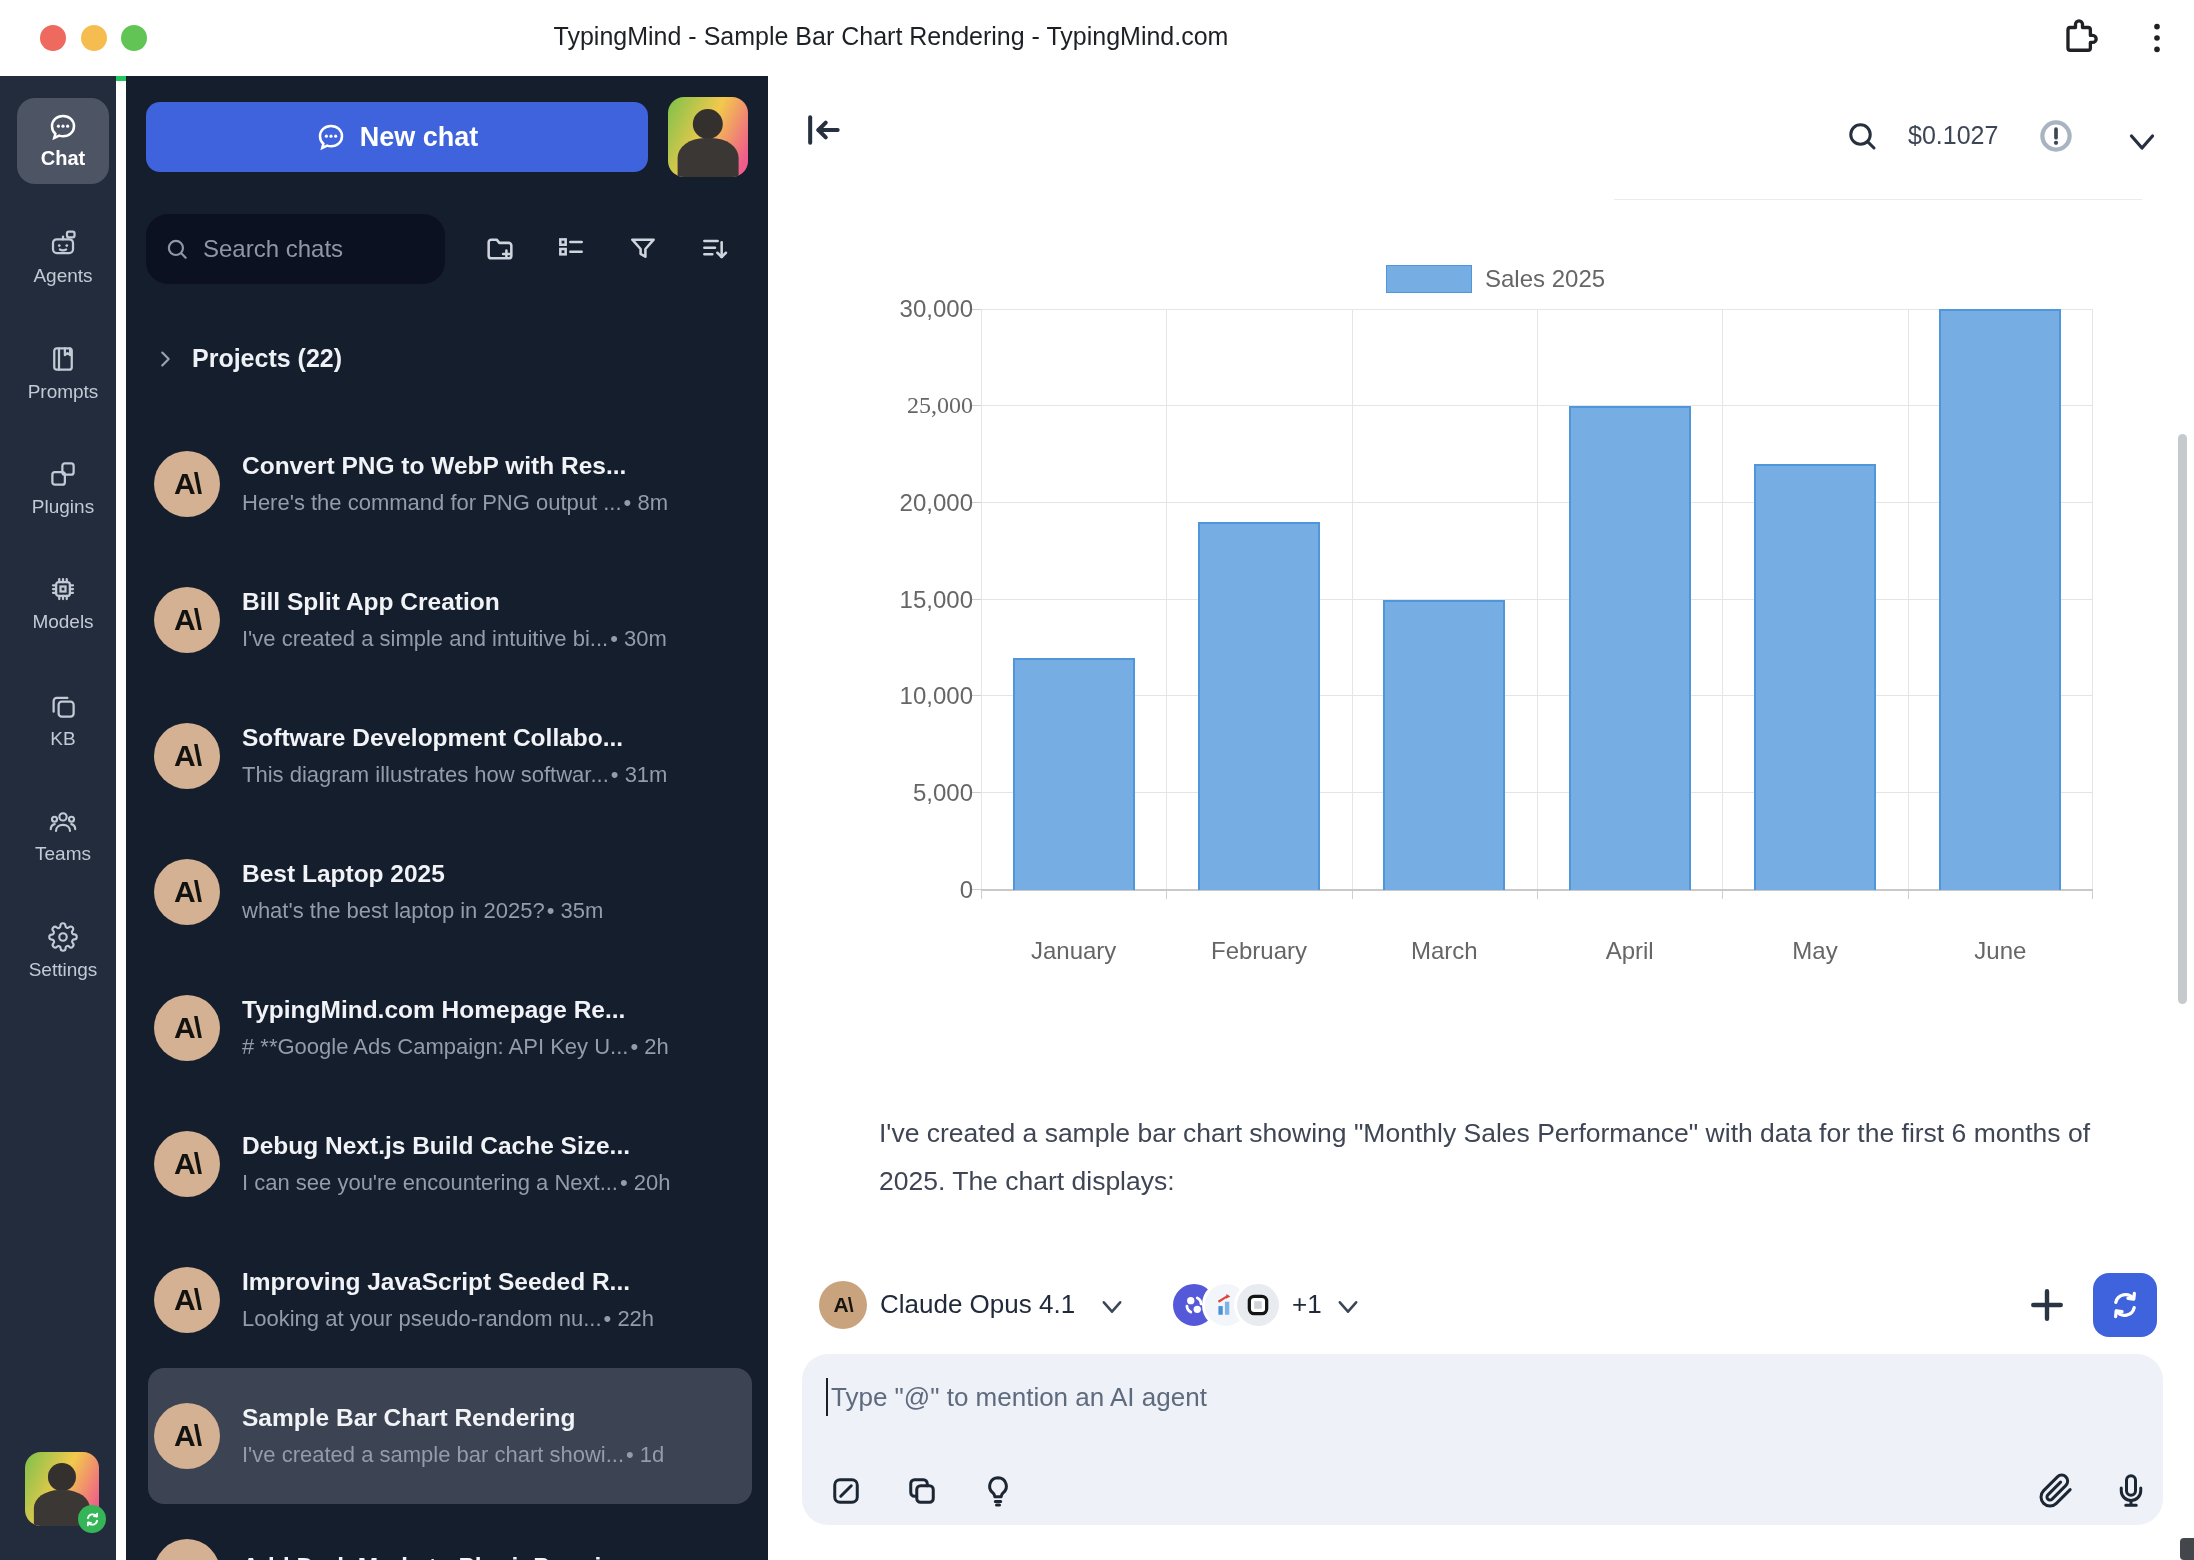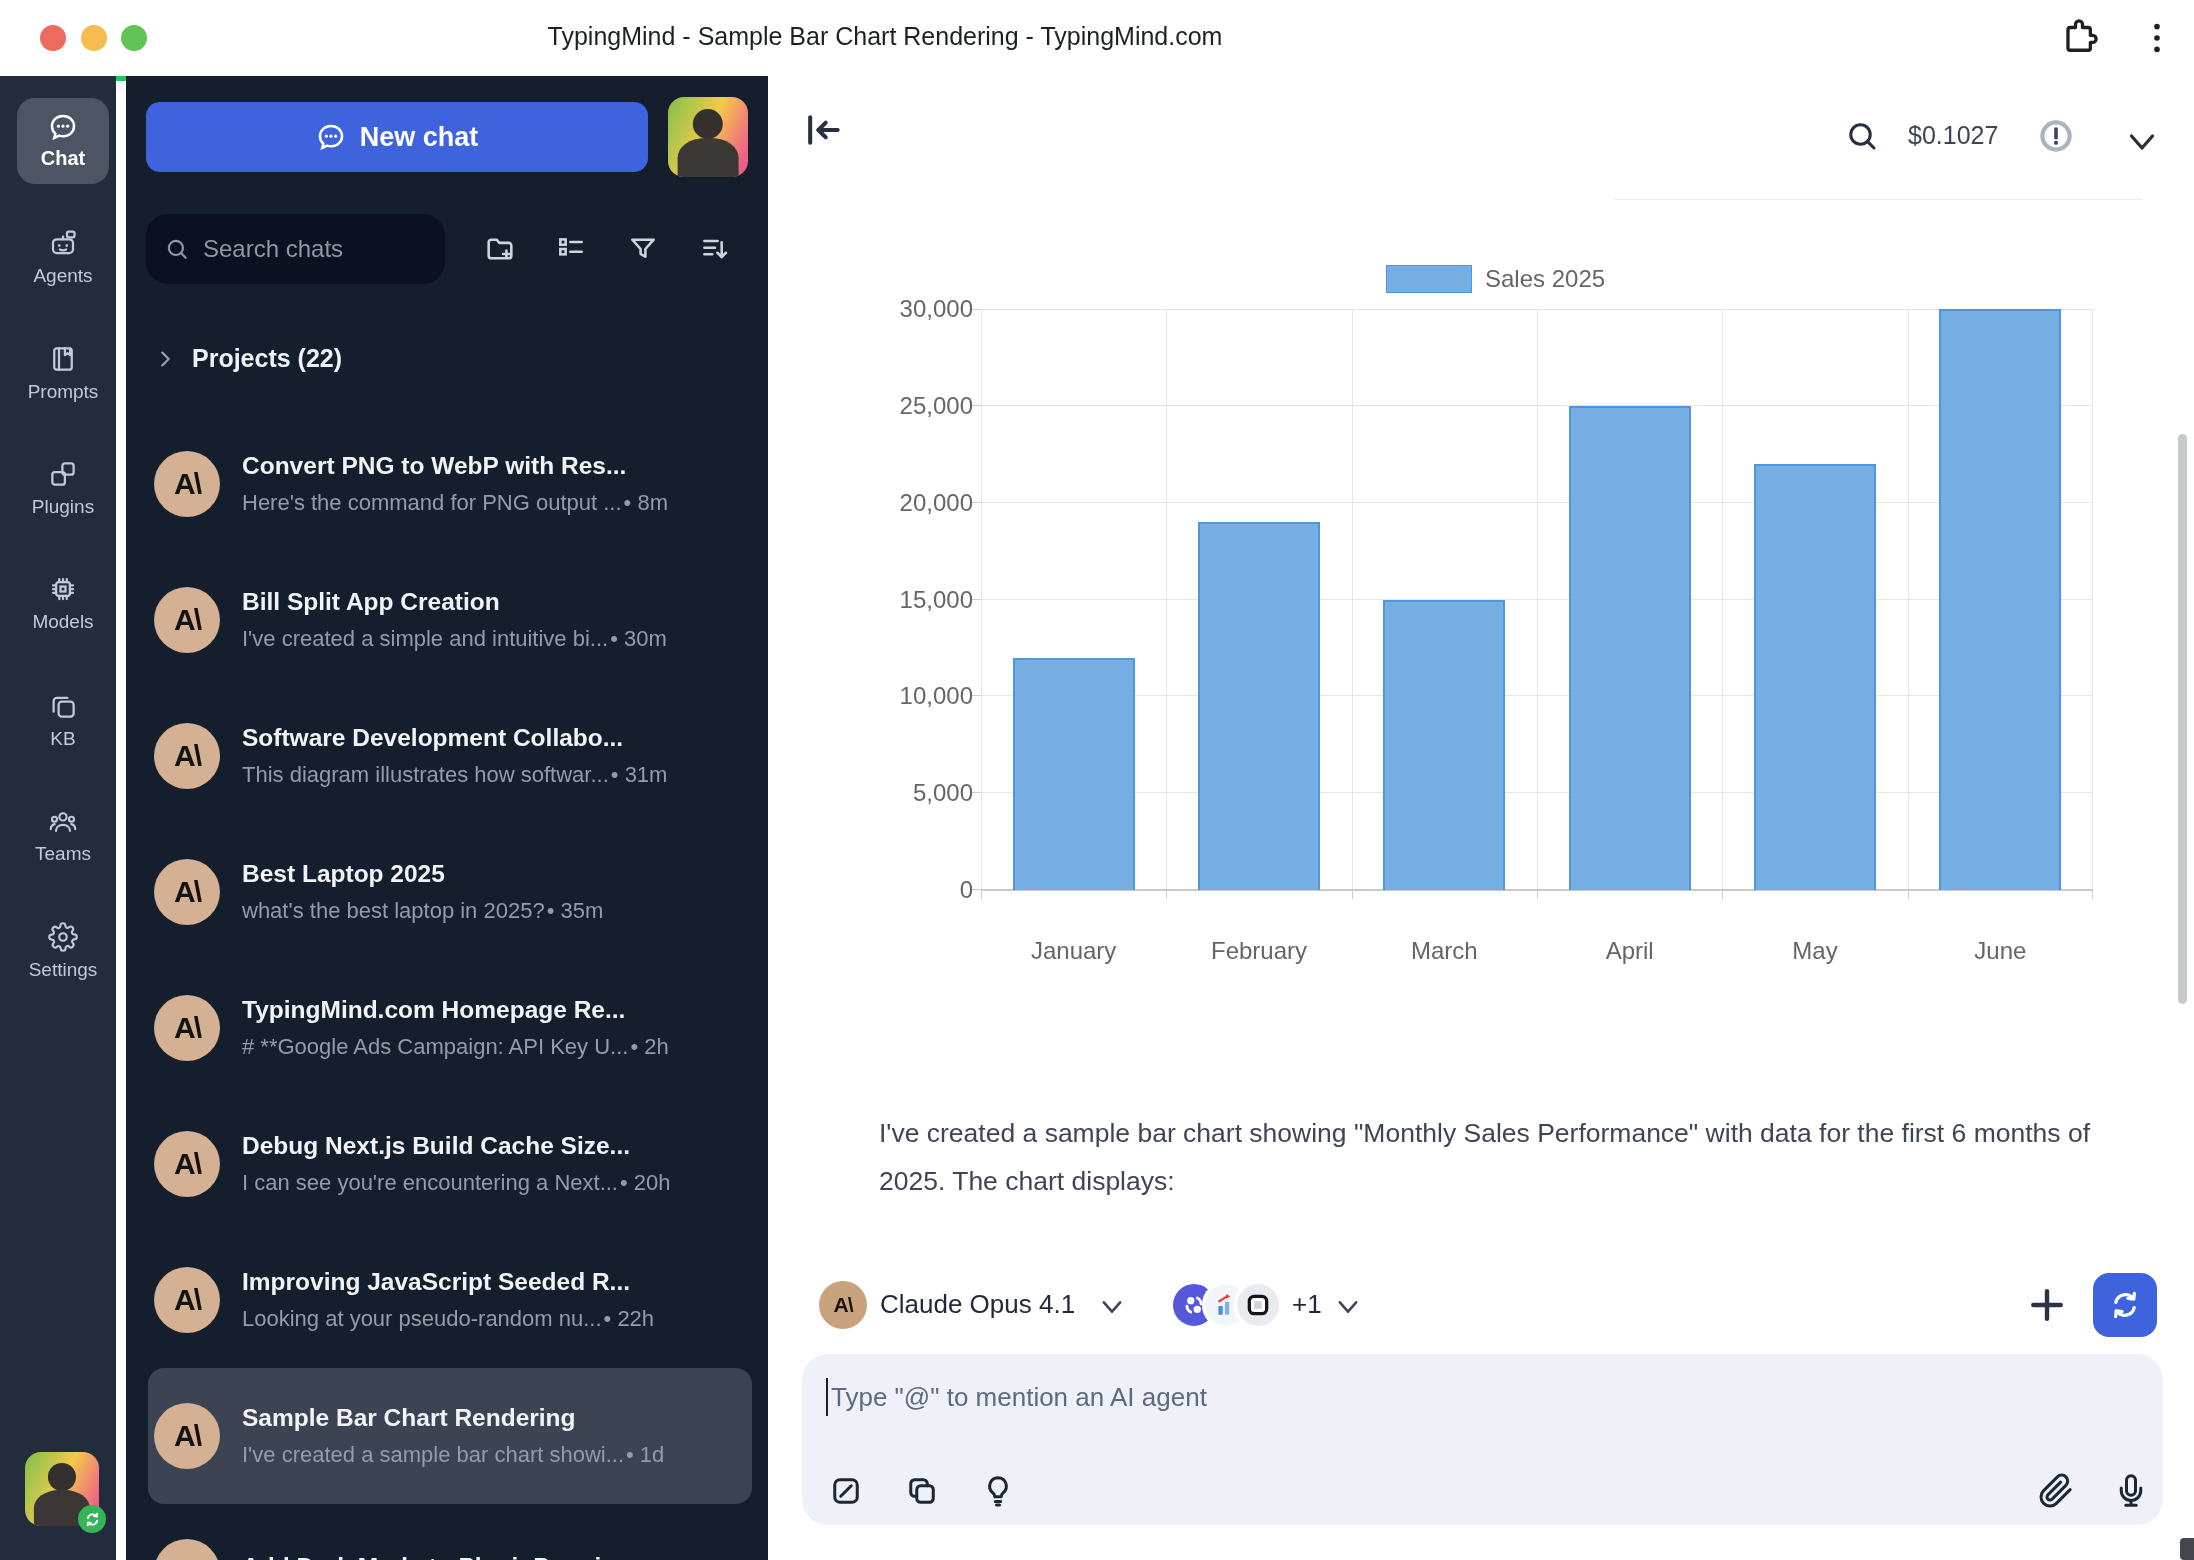--- a/index.html
+++ b/index.html
@@ -1,21 +1,21 @@
 <!DOCTYPE html>
 <html><head>
 <meta charset="utf-8">
 <style>
   html,body{margin:0;padding:0;background:#777;}
   .screen{position:relative;width:2194px;height:1560px;overflow:hidden;background:#fff;
     font-family:"Liberation Sans",sans-serif;-webkit-font-smoothing:antialiased;}
   svg{display:block;}
 
   
-  .titlebar{position:absolute;left:0;top:0;width:1770px;height:76px;background:#fff;border-bottom:5px solid #22c55e;}
+  .titlebar{position:absolute;left:0;top:0;width:1770px;height:76px;background:#fff;border-bottom:5px solid #22c55e;padding-left:12px;}
   .tl{position:absolute;top:25px;width:26px;height:26px;border-radius:50%;}
   .tl.red{left:40px;background:#ee6a5f;}
   .tl.yellow{left:81px;background:#f5bd4f;}
   .tl.green{left:121px;background:#61c454;}
   .window-title{position:absolute;left:0;right:0;top:22px;text-align:center;font-size:25px;color:#1d2125;}
   .ext-btn{position:absolute;left:2058px;top:17px;width:42px;height:42px;color:#1f2125;}
   .menu-btn{position:absolute;left:2136px;top:17px;width:42px;height:42px;color:#1f2125;}
 
   
   .rail{position:absolute;left:0;top:76px;width:116px;height:1484px;background:#232c3c;}
@@ -502,21 +502,21 @@
           <div class="bar" style="left: 587.667px; width: 122px; height: 484.167px; background: rgb(118, 174, 228); border-top: 2px solid rgb(79, 150, 218); border-right: 2px solid rgb(79, 150, 218); border-bottom: none; border-left: 2px solid rgb(79, 150, 218); border-image: initial;"></div>
           <div class="bar" style="left: 773px; width: 122px; height: 426.067px; background: rgb(118, 174, 228); border-top: 2px solid rgb(79, 150, 218); border-right: 2px solid rgb(79, 150, 218); border-bottom: none; border-left: 2px solid rgb(79, 150, 218); border-image: initial;"></div>
           <div class="bar" style="left: 958.333px; width: 122px; height: 581px; background: rgb(118, 174, 228); border-top: 2px solid rgb(79, 150, 218); border-right: 2px solid rgb(79, 150, 218); border-bottom: none; border-left: 2px solid rgb(79, 150, 218); border-image: initial;"></div>
         </div>
       <div>
           <div class="ytick-label" style="top: 567px;">0</div>
           <div class="ytick-label" style="top: 470.167px;">5,000</div>
           <div class="ytick-label" style="top: 373.333px;">10,000</div>
           <div class="ytick-label" style="top: 276.5px;">15,000</div>
           <div class="ytick-label" style="top: 179.667px;">20,000</div>
-          <div class="ytick-label" style="top: 82.8333px;">25,000</div>
+          <div class="ytick-label" style="top: 82.8333px; font-family: Liberation Serif, serif;">25,000</div>
           <div class="ytick-label" style="top: -14px;">30,000</div>
         </div>
       <div>
           <div class="xlabel" style="left: 113px; width: 185.333px;">January</div>
           <div class="xlabel" style="left: 298.333px; width: 185.333px;">February</div>
           <div class="xlabel" style="left: 483.667px; width: 185.333px;">March</div>
           <div class="xlabel" style="left: 669px; width: 185.333px;">April</div>
           <div class="xlabel" style="left: 854.333px; width: 185.333px;">May</div>
           <div class="xlabel" style="left: 1039.67px; width: 185.333px;">June</div>
         </div>

